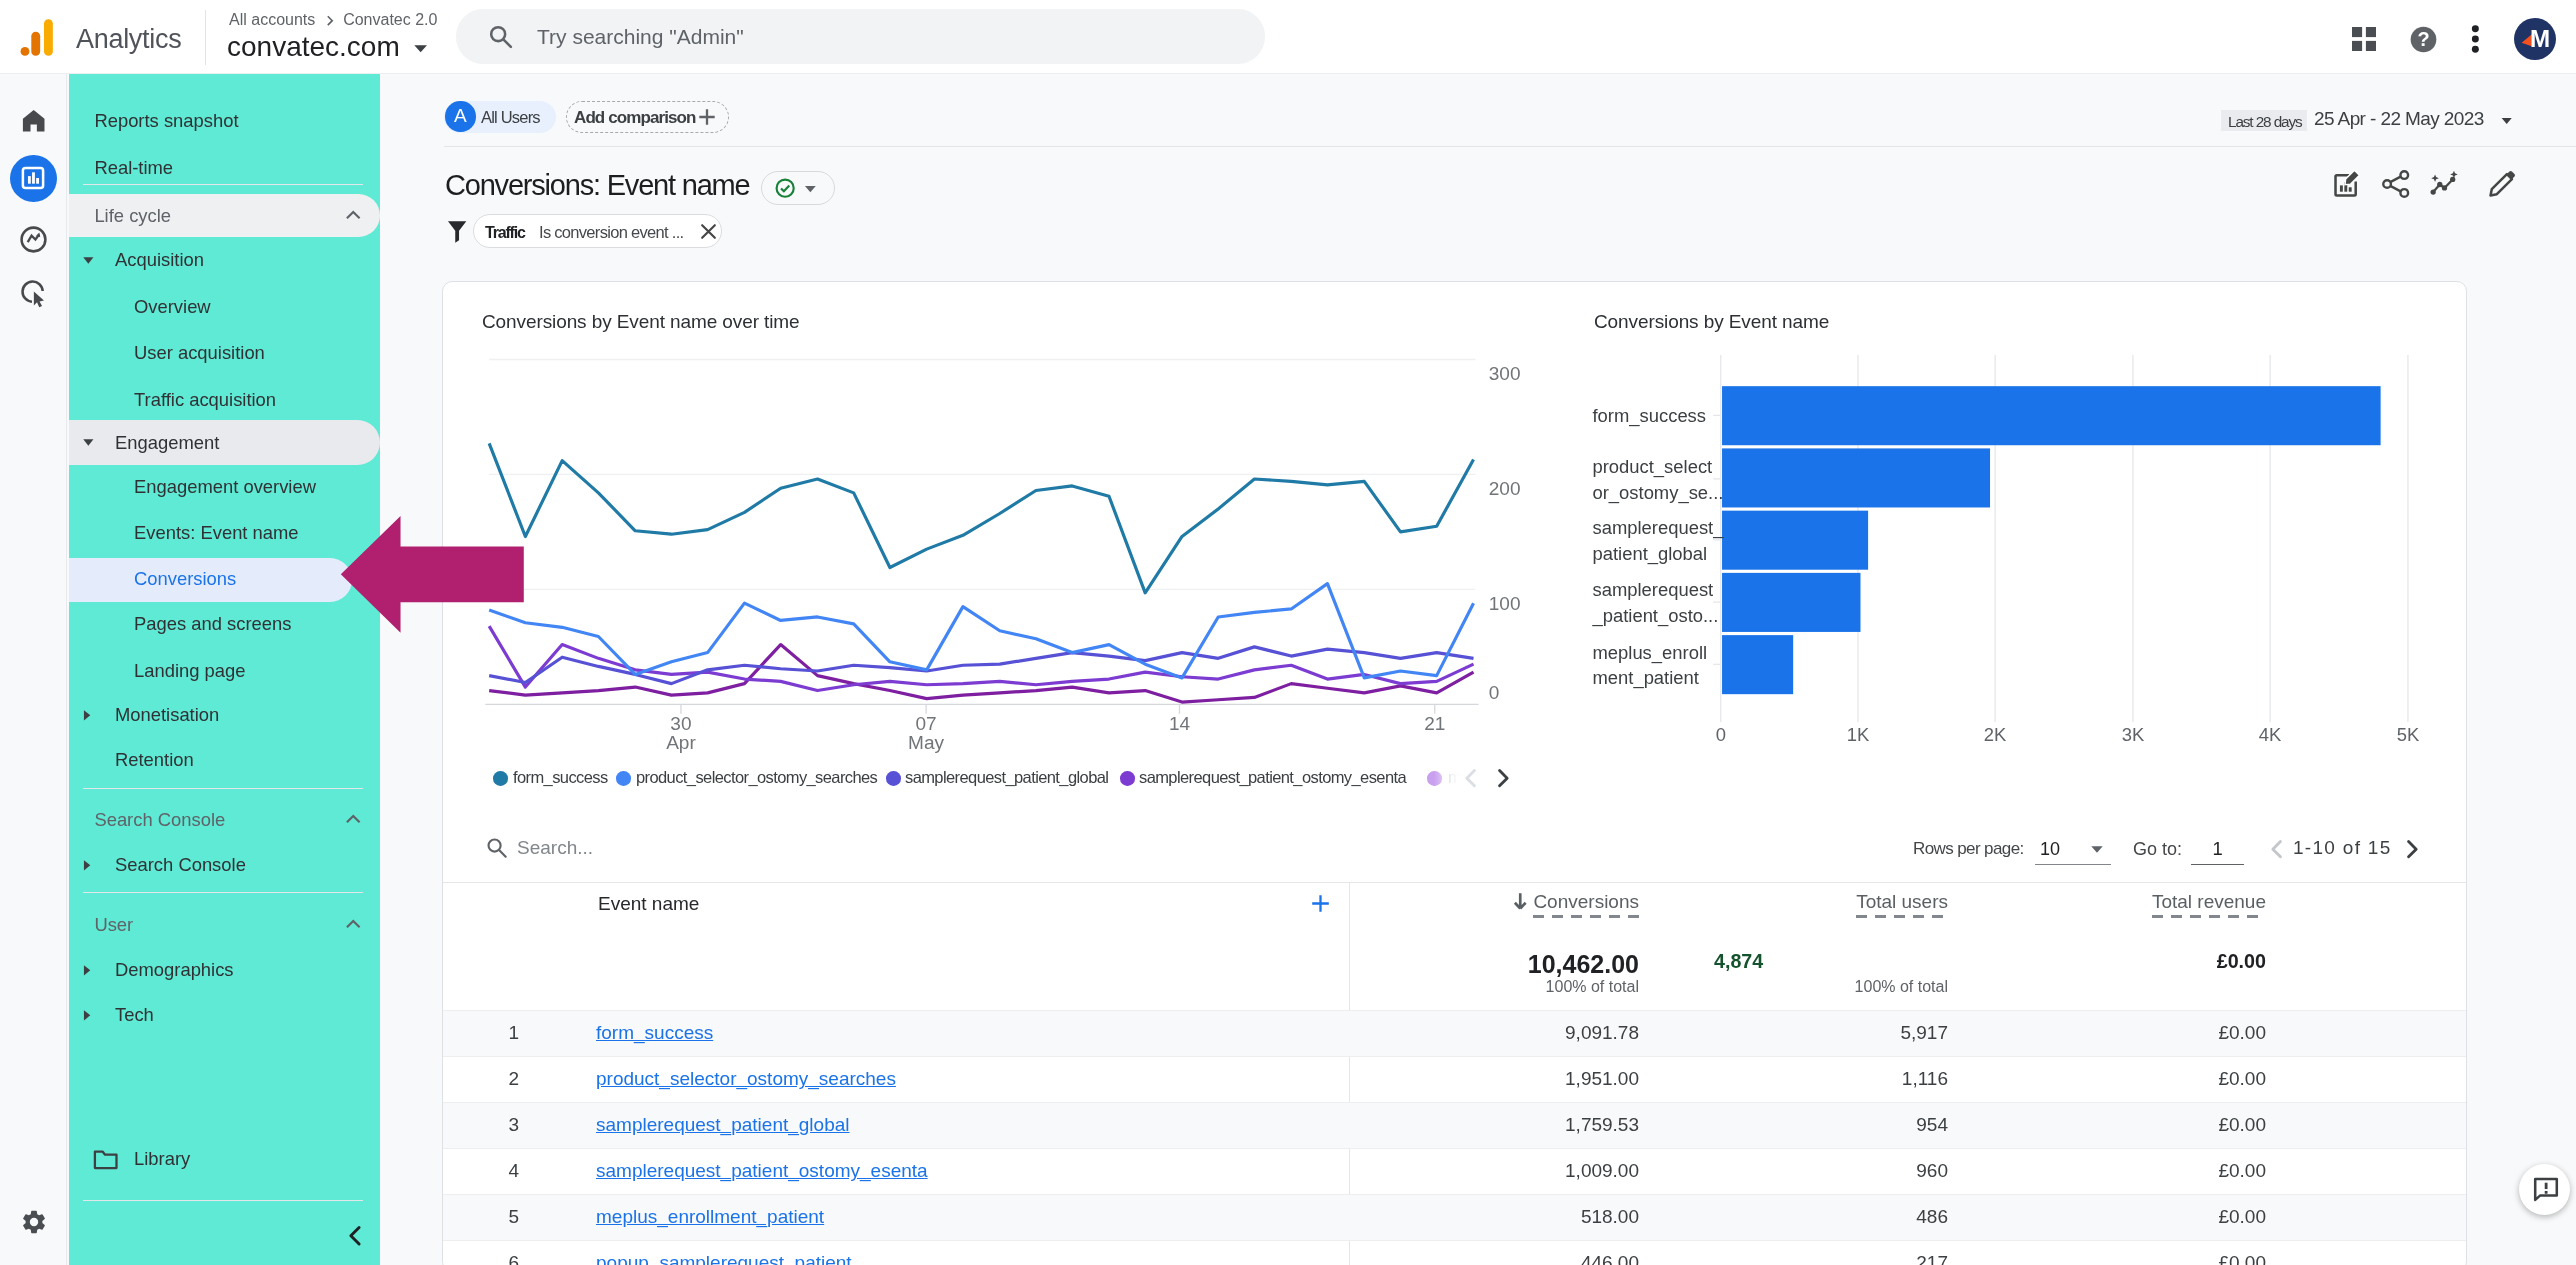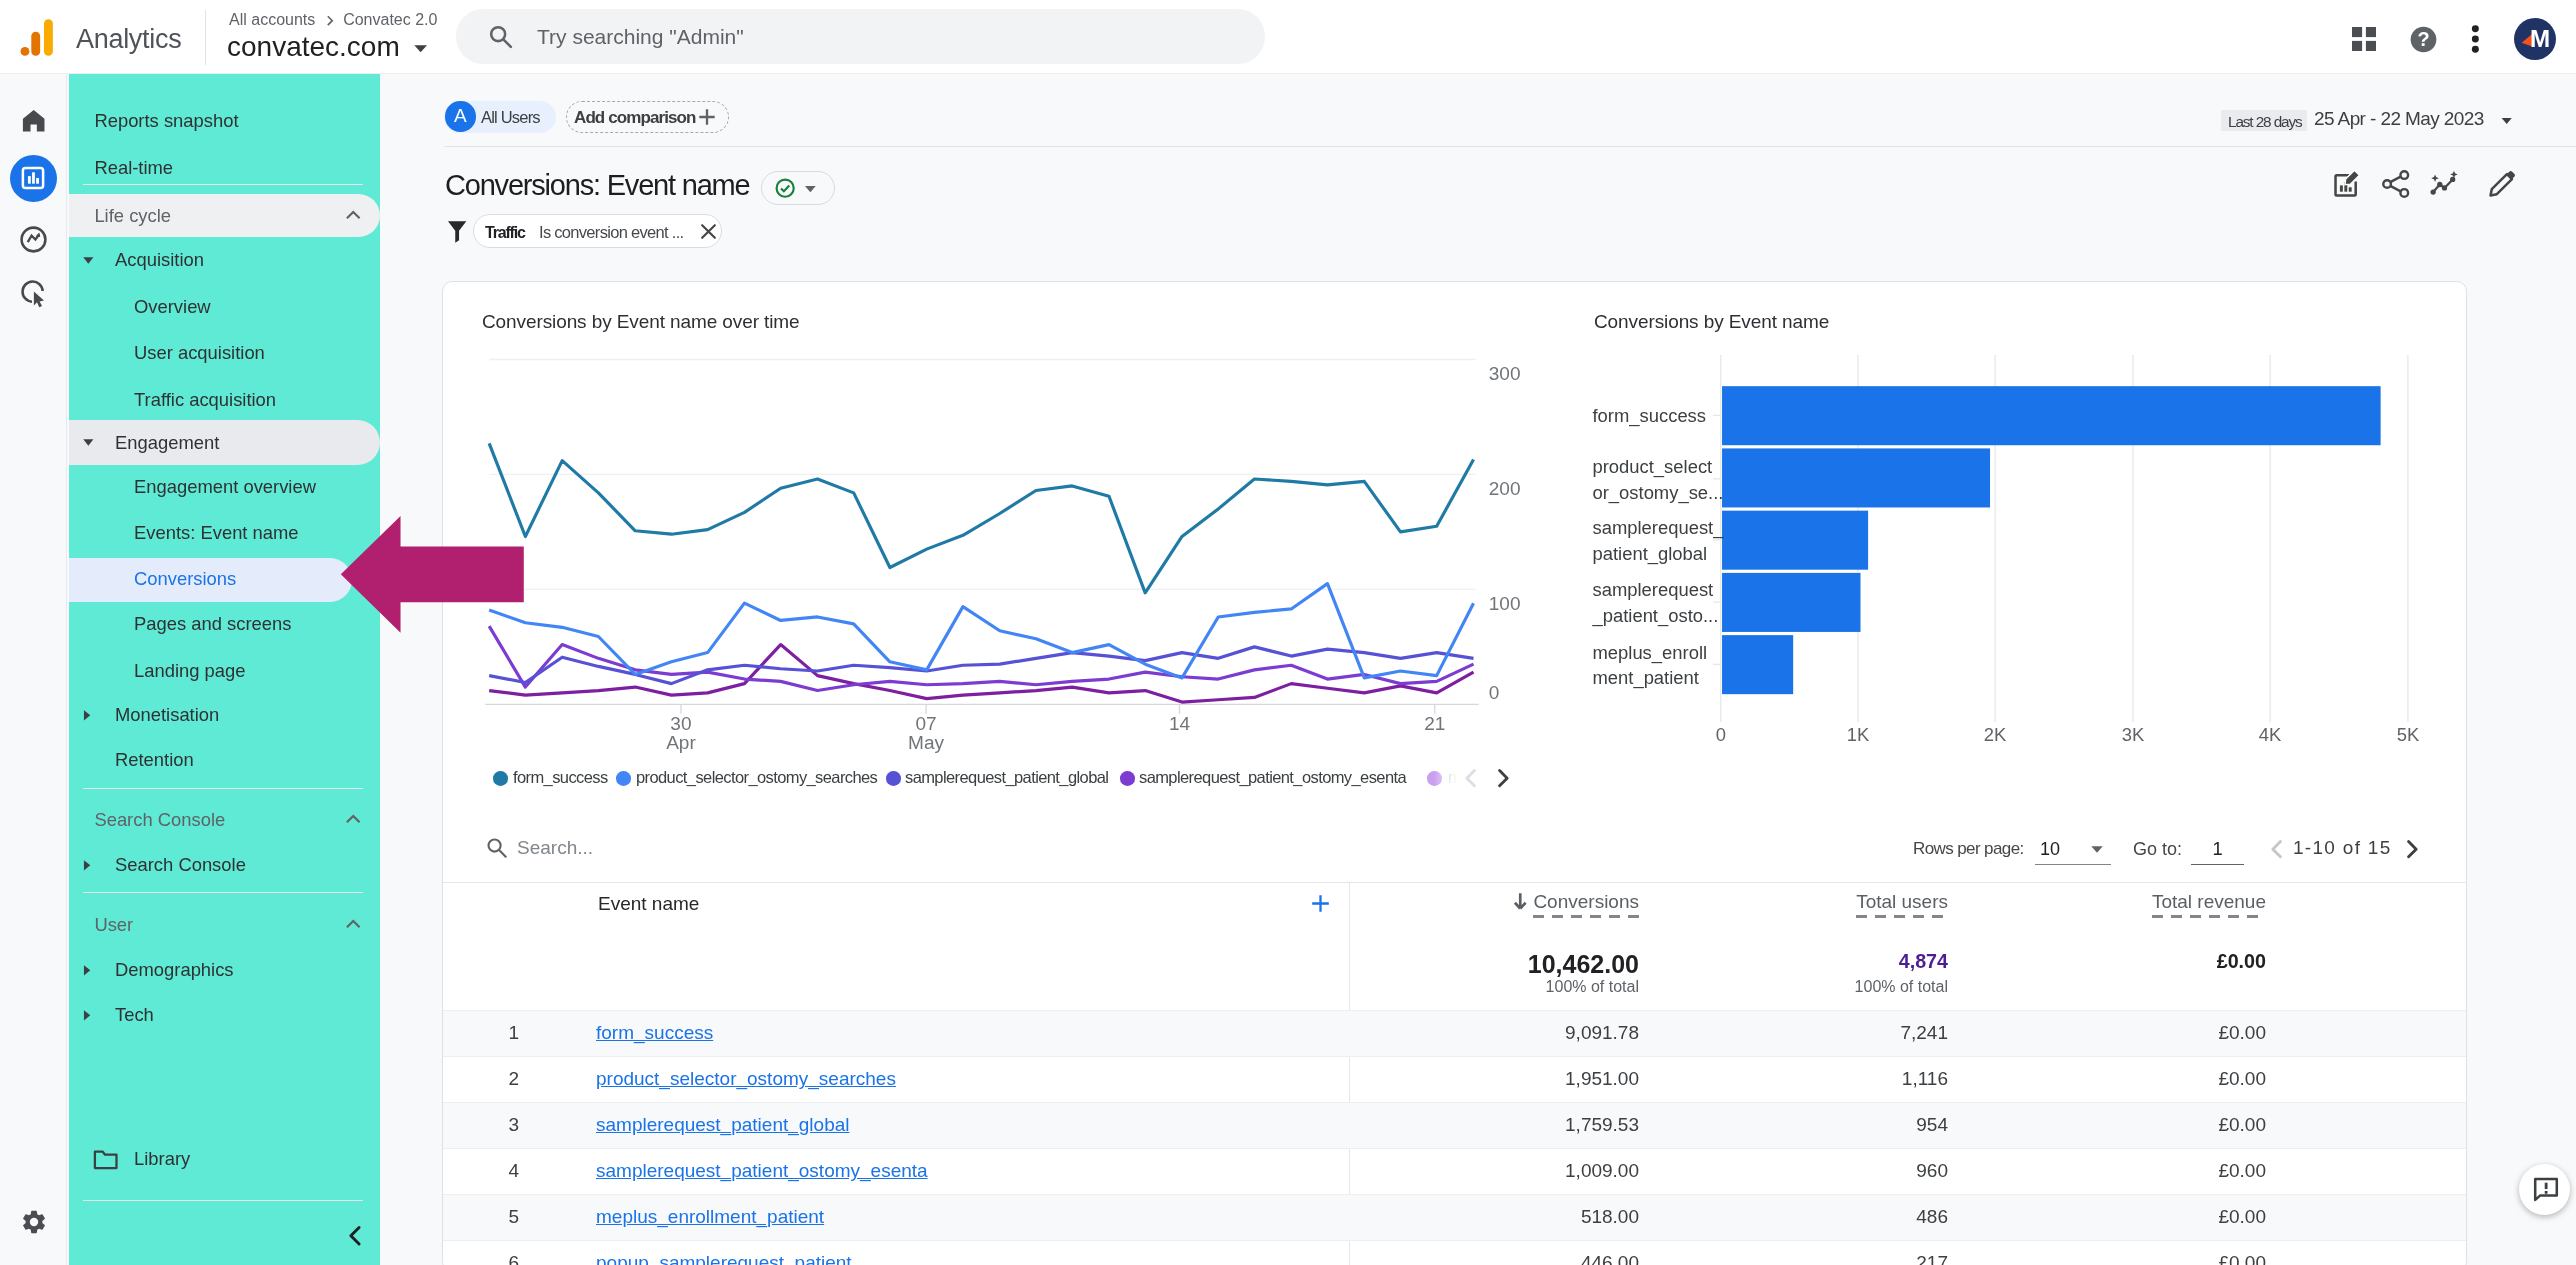--- a/index.html
+++ b/index.html
@@ -380,29 +380,29 @@
     </div>
     <div class="abs" style="left:1271px; top:609px; width:234px; text-align:right;">
       <span class="dashu" style="font-size:19px; color:#5a5f64;">Total users</span>
     </div>
     <div class="abs" style="left:1589px; top:609px; width:234px; text-align:right;">
       <span class="dashu" style="font-size:19px; color:#5a5f64;">Total revenue</span>
     </div>
 
     <div class="abs" style="left:953px; top:668px; width:243px; text-align:right; font-size:25px; color:#202124; font-weight:bold;">10,462.00</div>
     <div class="abs" style="left:953px; top:696px; width:243px; text-align:right; font-size:16px; color:#5f6368;">100% of total</div>
-    <div class="abs" style="left:1271px; top:668px; width:234px; text-align:right; font-size:19.7px; color:#4c1d95; font-weight:bold;">4,874</div>
+    <div class="abs" style="left:1271px; top:668px; width:234px; font-size:19.7px; color:#14532d; font-weight:bold;">4,874</div>
     <div class="abs" style="left:1271px; top:696px; width:234px; text-align:right; font-size:16px; color:#5f6368;">100% of total</div>
     <div class="abs" style="left:1589px; top:668px; width:234px; text-align:right; font-size:19.7px; color:#202124; font-weight:bold;">£0.00</div>
 
     <div class="row" style="top:728px; background:#f8f9fa;">
       <div class="idx">1</div>
         <a class="lnk">form_success</a>
       <div class="c1">9,091.78</div>
-        <div class="c2">7,241</div>
+        <div class="c2">5,917</div>
         <div class="c3">£0.00</div>
     </div>
     <div class="row" style="top:774px;">
       <div class="idx">2</div>
         <a class="lnk">product_selector_ostomy_searches</a>
       <div class="c1">1,951.00</div>
         <div class="c2">1,116</div>
         <div class="c3">£0.00</div>
     </div>
     <div class="row" style="top:820px; background:#f8f9fa;">

